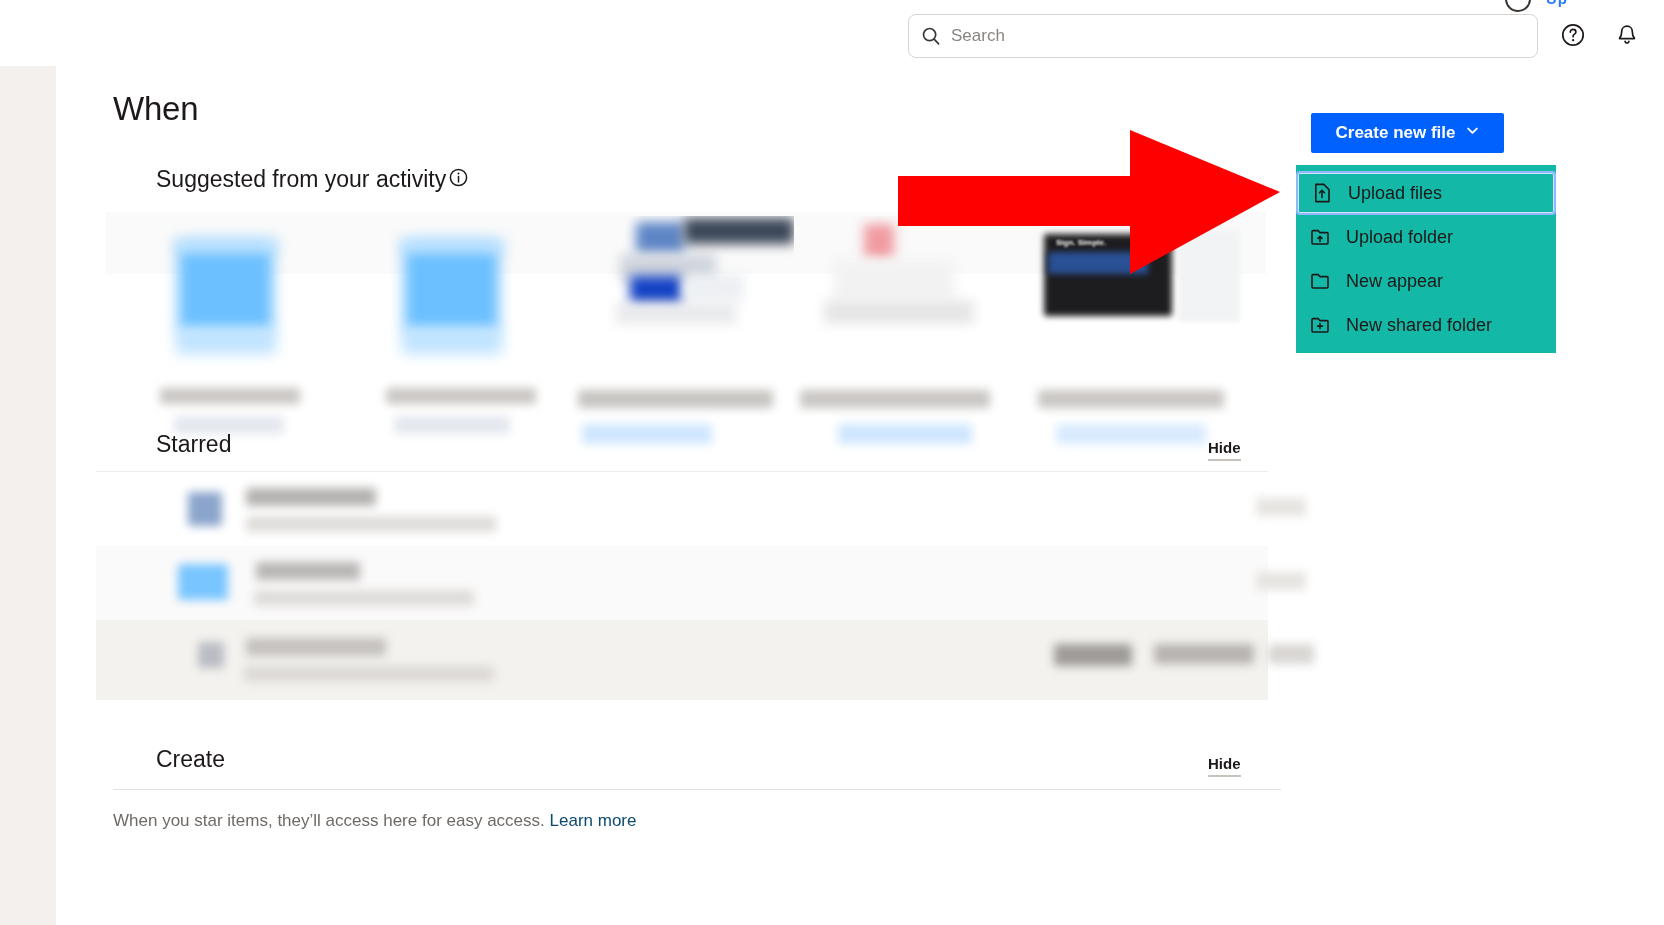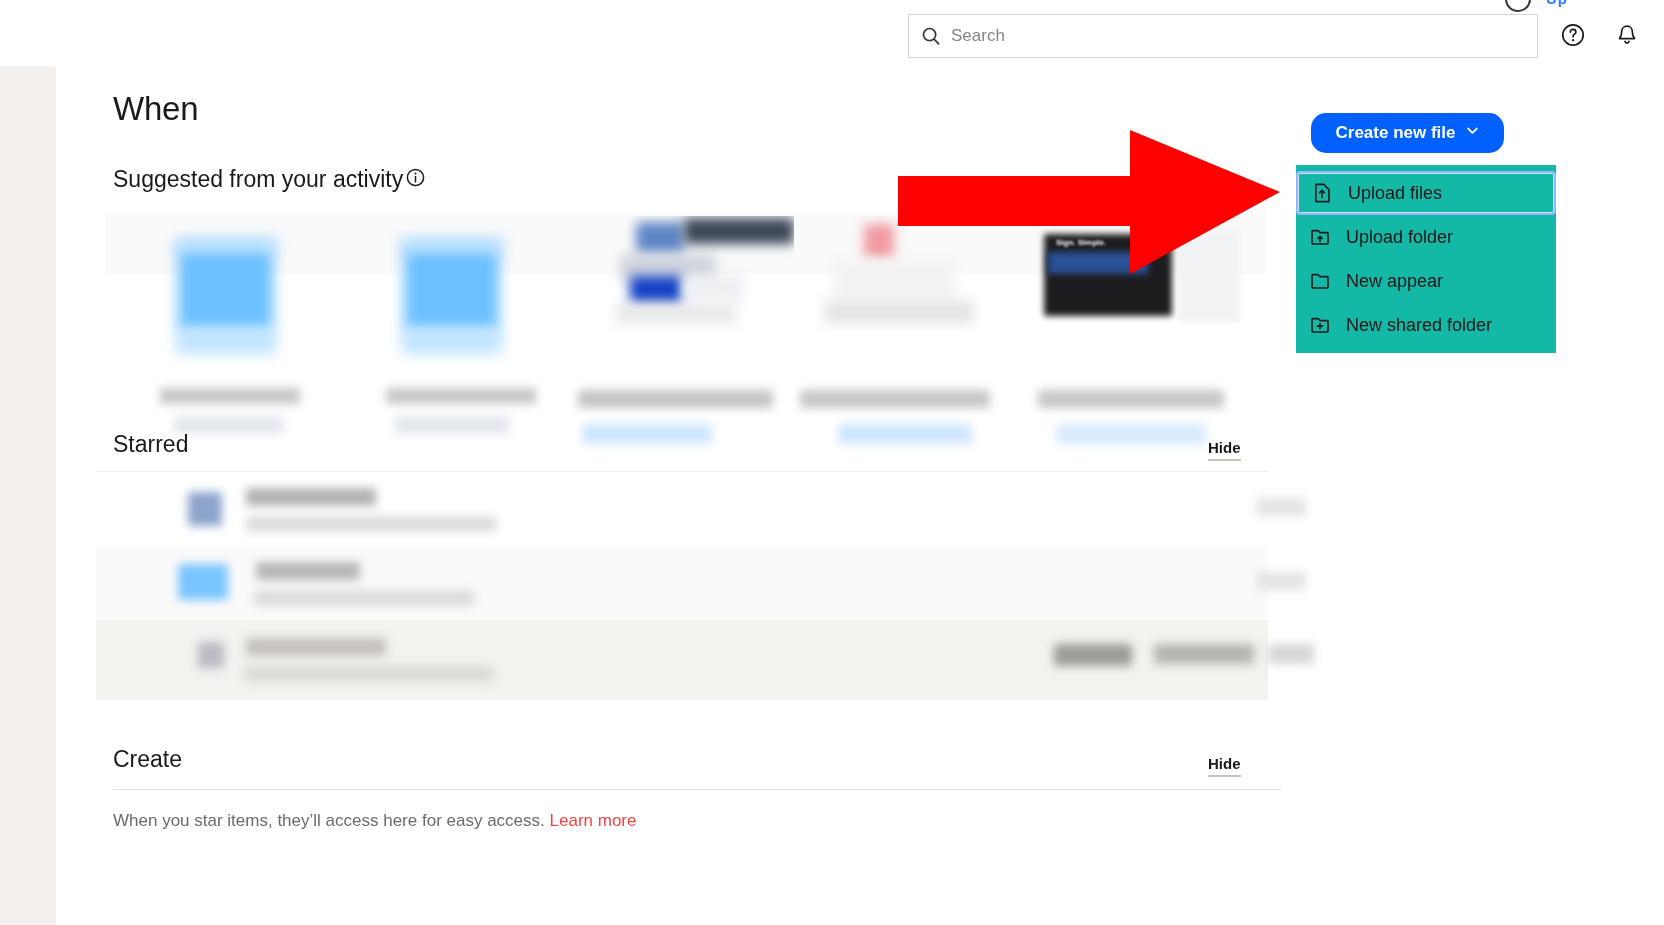--- a/index.html
+++ b/index.html
@@ -12,21 +12,21 @@
   }
 
   
   .header {
     position:absolute; top:0; left:0; width:1664px; height:72px;
     background:#ffffff; display:flex; align-items:center;
     border-bottom:1px solid #ffffff;
   }
   .search-box {
     position:absolute; left:908px; top:14px; width:630px; height:44px;
-    border:1px solid #d8d4d0; border-radius:0; background:#ffffff;
+    border:1px solid #d8d4d0; border-radius:8px; background:#ffffff;
     display:flex; align-items:center; padding:0 12px; gap:10px;
   }
   .search-box .ico { flex:0 0 auto; display:flex; align-items:center; }
   .search-input {
     border:0; outline:0; background:transparent; width:100%;
     font-family:"Liberation Sans", sans-serif; font-size:17px; color:#1e1919;
   }
   .search-input::placeholder { color:#8a8580; }
   .help-btn, .bell-btn {
     position:absolute; top:22px; width:30px; height:30px;
@@ -56,21 +56,21 @@
   }
 
   
   .main { position:absolute; left:56px; top:66px; width:1608px; height:859px; background:#fff; }
   .page-title {
     position:absolute; left:57px; top:24px;
     font-size:33px; font-weight:400; color:#1e1919; letter-spacing:-.2px;
   }
 
   .section-head {
-    position:absolute; display:flex; align-items:center; gap:3px;
+    position:absolute; display:flex; align-items:center; gap:3px;margin-left:43px;
   }
   .section-head .title { font-size:23px; font-weight:400; color:#1e1919; }
   .hide-link {
     position:absolute; font-size:15px; font-weight:700; color:#1e1919;
     border-bottom:2px solid #c9c3bd; padding-bottom:2px; cursor:pointer;
     line-height:1.1;
   }
 
   
   .suggested-head { left:57px; top:100px; }
@@ -103,26 +103,26 @@
 
   
   .starred-head { left:57px; top:680px; }
   .starred-hide { left:1152px; top:690px; }
   .starred-rule {
     position:absolute; left:57px; top:723px; width:1168px; height:1px; background:#e4e0dc;
   }
   .starred-empty {
     position:absolute; left:57px; top:745px; font-size:17px; color:#6f6a66;
   }
-  .starred-empty a { color:#ef4444; text-decoration:none; }
+  .starred-empty a { color:#0c4a6e; text-decoration:none; }
 
   
   .create-btn {
     position:absolute; left:1311px; top:113px; width:193px; height:40px;
-    background:#0061ff; color:#fff; border-radius:15px; border:0;
+    background:#0061ff; color:#fff; border-radius:2px; border:0;
     display:flex; align-items:center; justify-content:center; gap:9px;
     font-family:"Liberation Sans", sans-serif; font-size:17px; font-weight:700;
     cursor:pointer;
   }
   .menu {
     position:absolute; left:1296px; top:165px; width:260px;
     background:#14b8a6; padding:6px 0;
   }
   .menu-item {
     position:relative; height:44px; display:flex; align-items:center;

